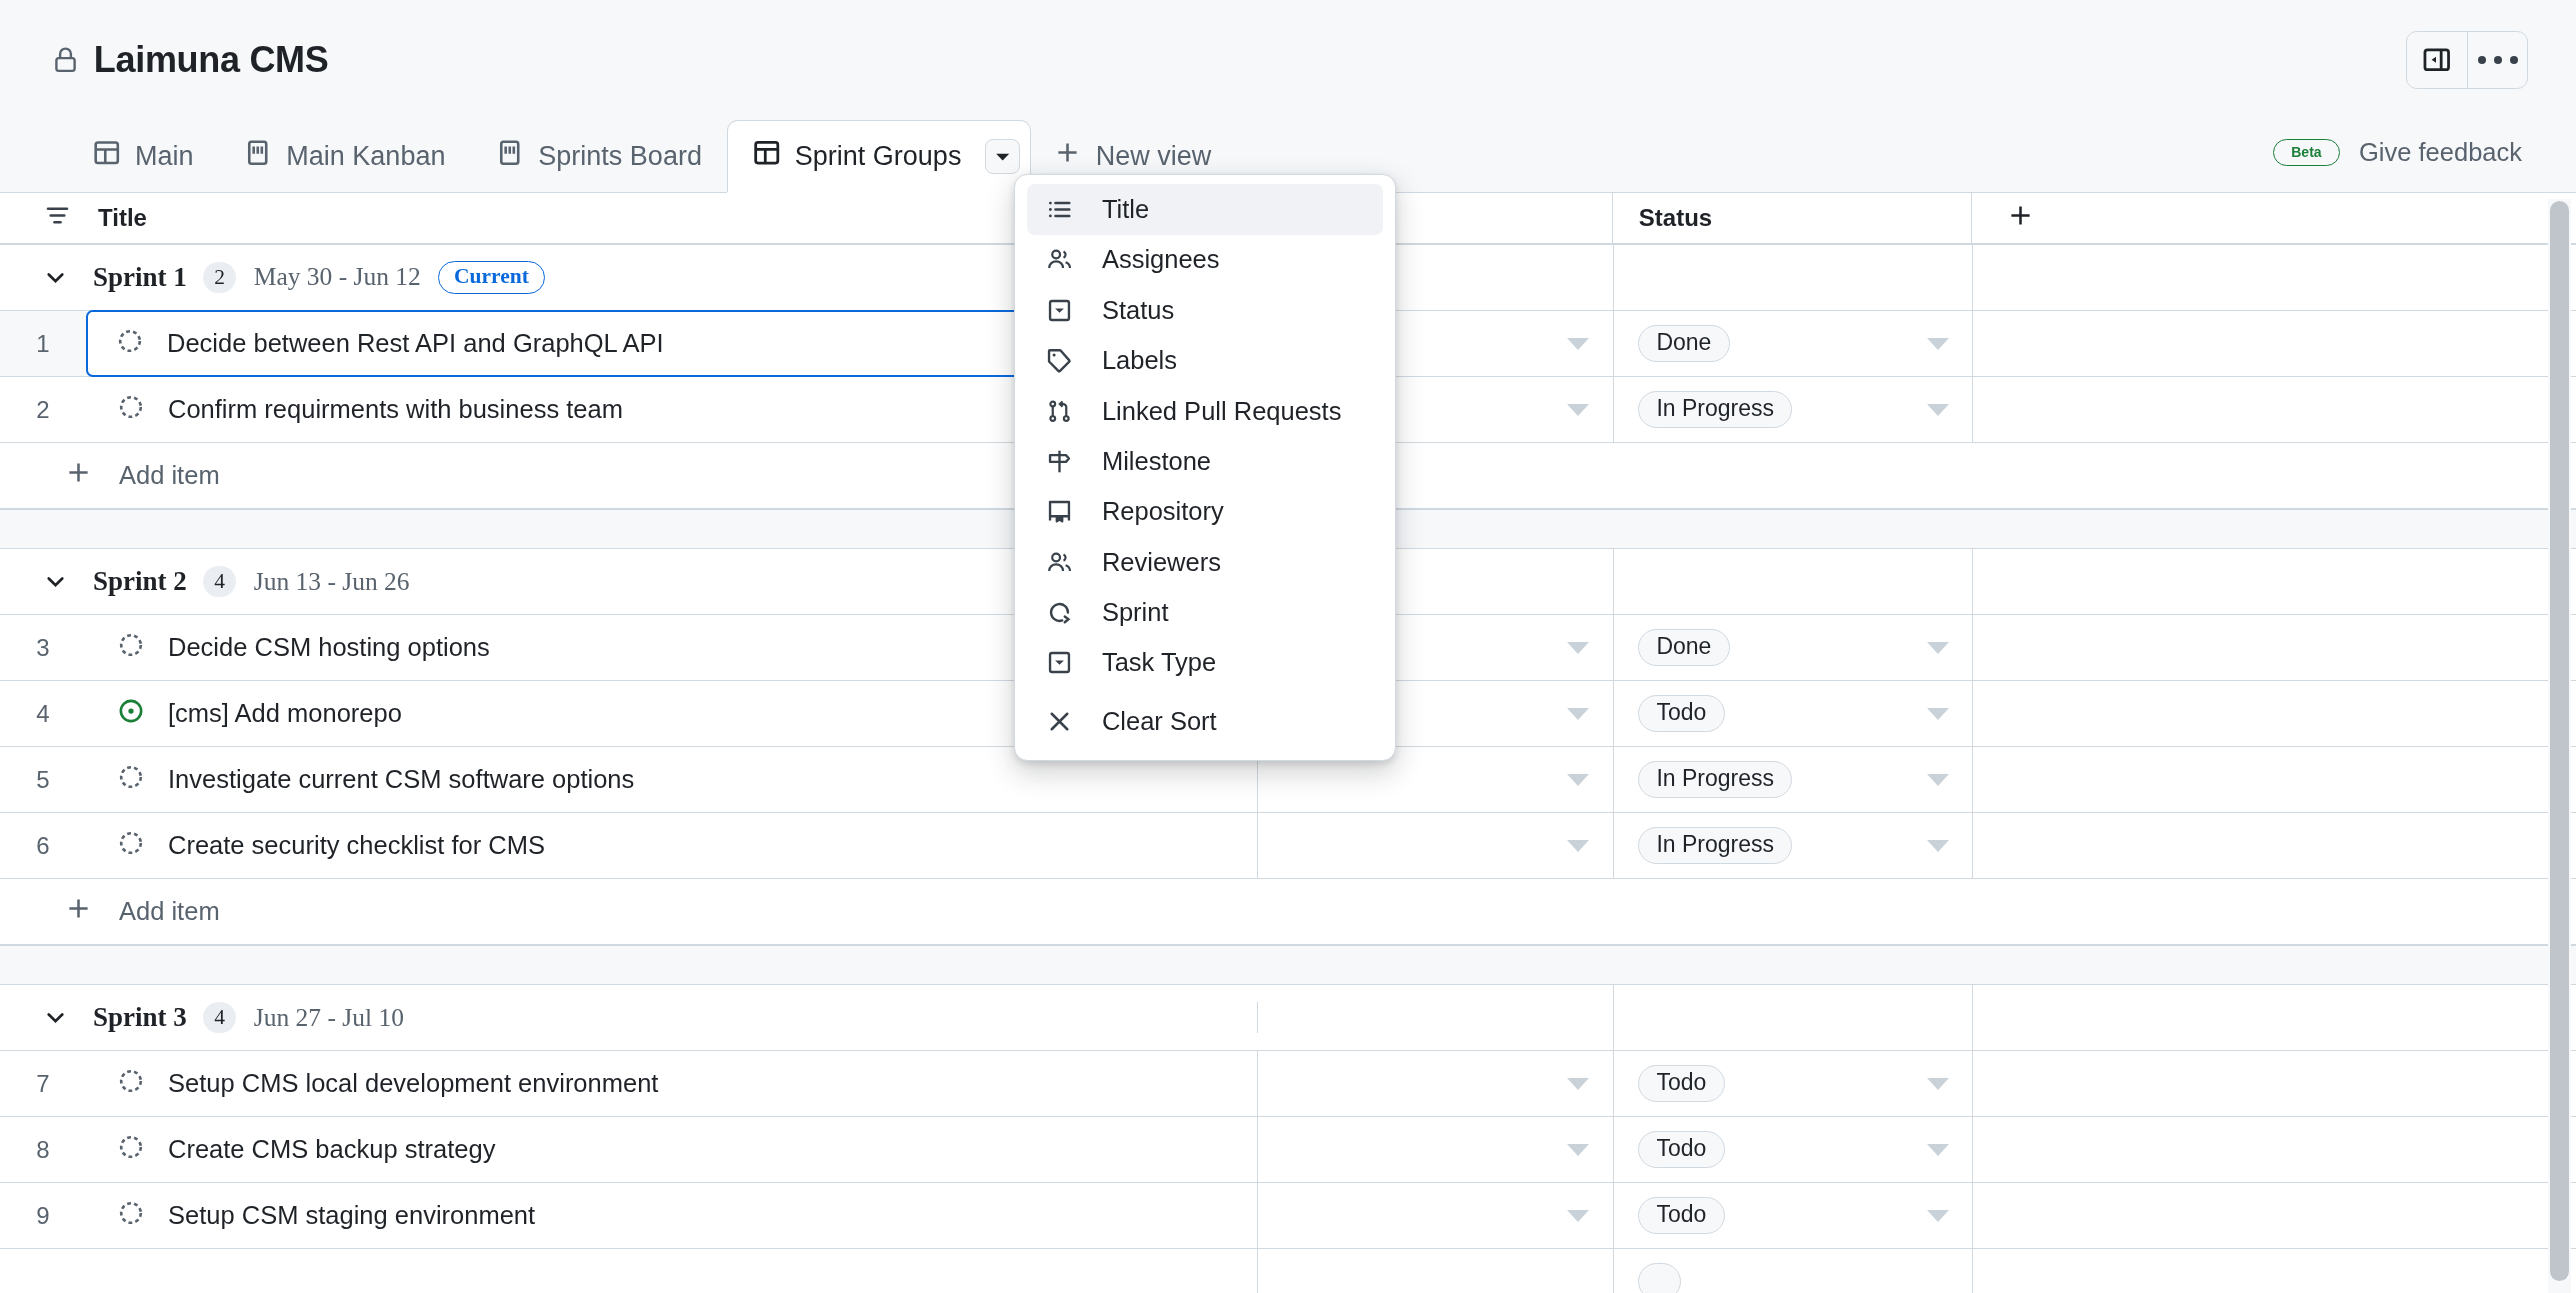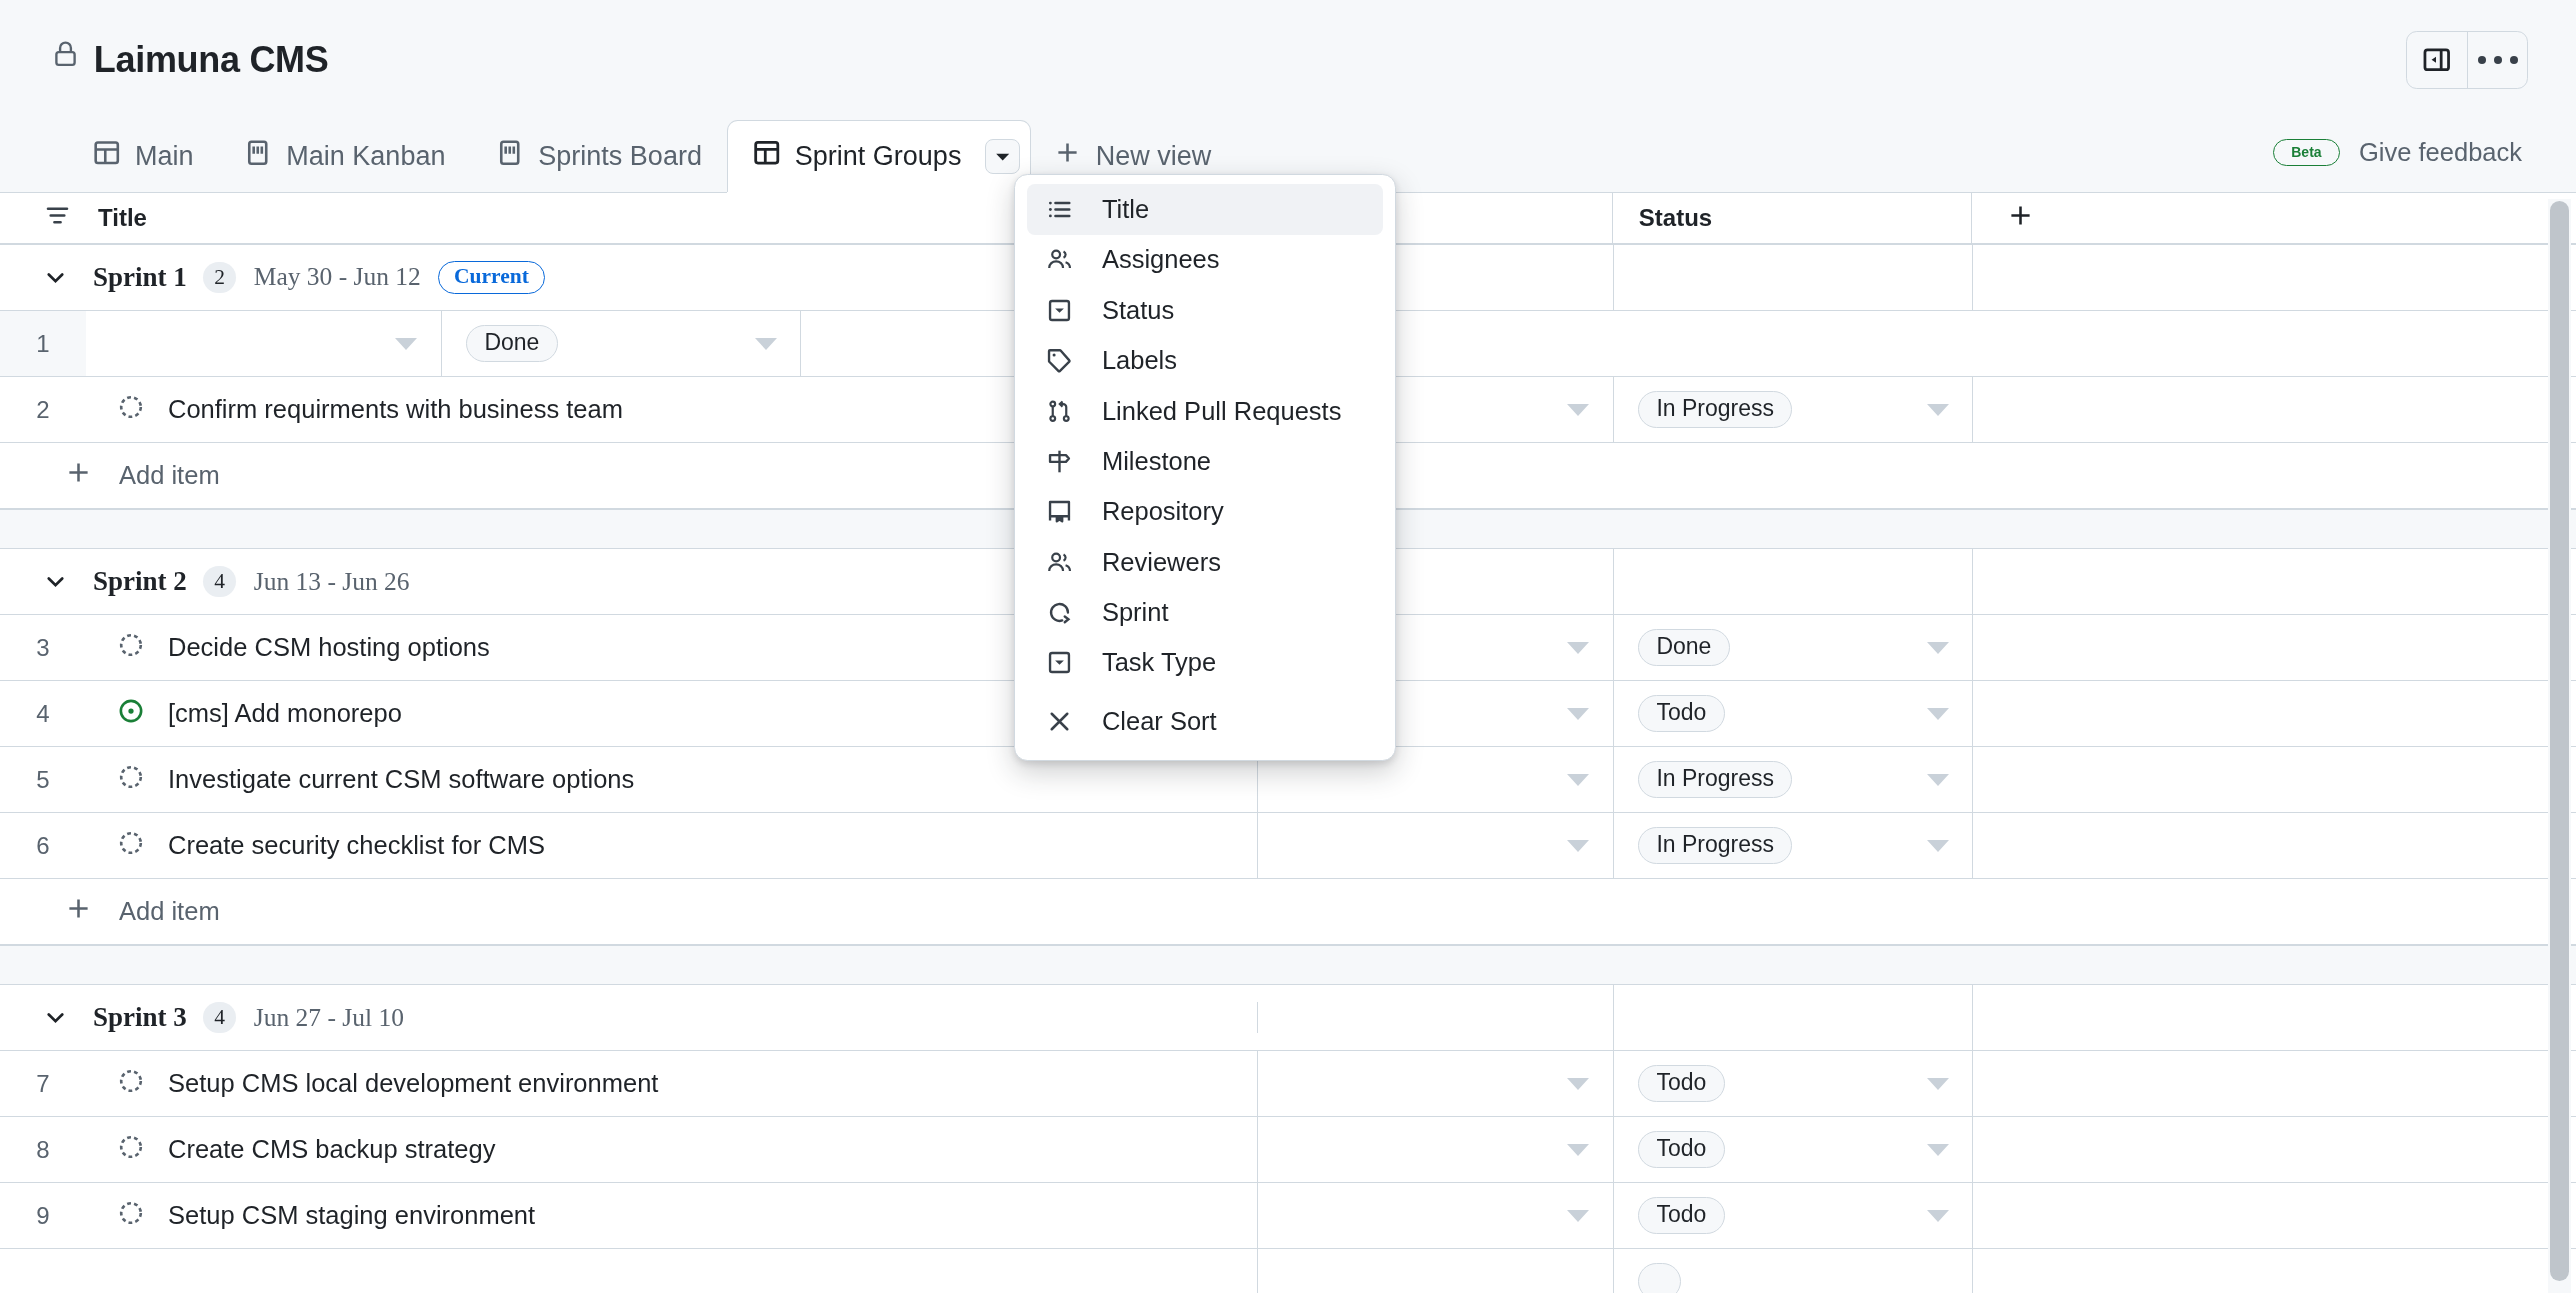--- a/index.html
+++ b/index.html
@@ -11,21 +11,21 @@
     overflow: hidden;
   }
   #root { position: relative; width: 2576px; height: 1293px; background:#f6f8fa; }
 
   
   .app-header {
     position:absolute; left:0; top:0; width:2576px; height:119px;
     background:#f6f8fa;
     display:flex; align-items:center;
   }
-  .title-wrap { display:flex; gap:14.8px; padding-left:52px; }
+  .title-wrap { display:flex; align-items:center; gap:14.8px; padding-left:52px; }
   .lock-icon { width:27px; height:29.5px; display:block; }
   .app-title { font-size:36px; font-weight:700; letter-spacing:-0.3px; color:#1f2328; white-space:nowrap; }
 
   .header-right { position:absolute; right:48px; top:31px; display:flex; align-items:center; }
   .btn-group {
     display:flex; align-items:stretch;
     border:1.3px solid #d1d9e0; border-radius:10.7px; background:#f6f8fa; overflow:hidden;
     height:58px;
   }
   .btn-group > .gbtn {
@@ -327,20 +327,28 @@
       </div>
       <div class="group-rest">
         <div class="gc a"></div>
         <div class="gc b"></div>
         <div class="gc c"></div>
       </div>
     </div>
 
     <div class="item-row selected">
       <div class="cell-num">1</div>
+      <div class="cell-title">
+        <span>
+          <svg width="28" height="28" viewBox="0 0 16 16" fill="none" stroke="#59636e" stroke-width="1.5" stroke-dasharray="2.2 1.8">
+              <circle cx="8" cy="8" r="5.6"></circle>
+            </svg>
+        </span>
+        <span>Decide between Rest API and GraphQL API</span>
+      </div>
       <div class="cell-assignees">
         <span class="row-caret"></span>
       </div>
       <div class="cell-status">
         <span class="status-pill">Done</span>
         <span class="row-caret"></span>
       </div>
       <div class="cell-extra"></div>
     </div>
 

